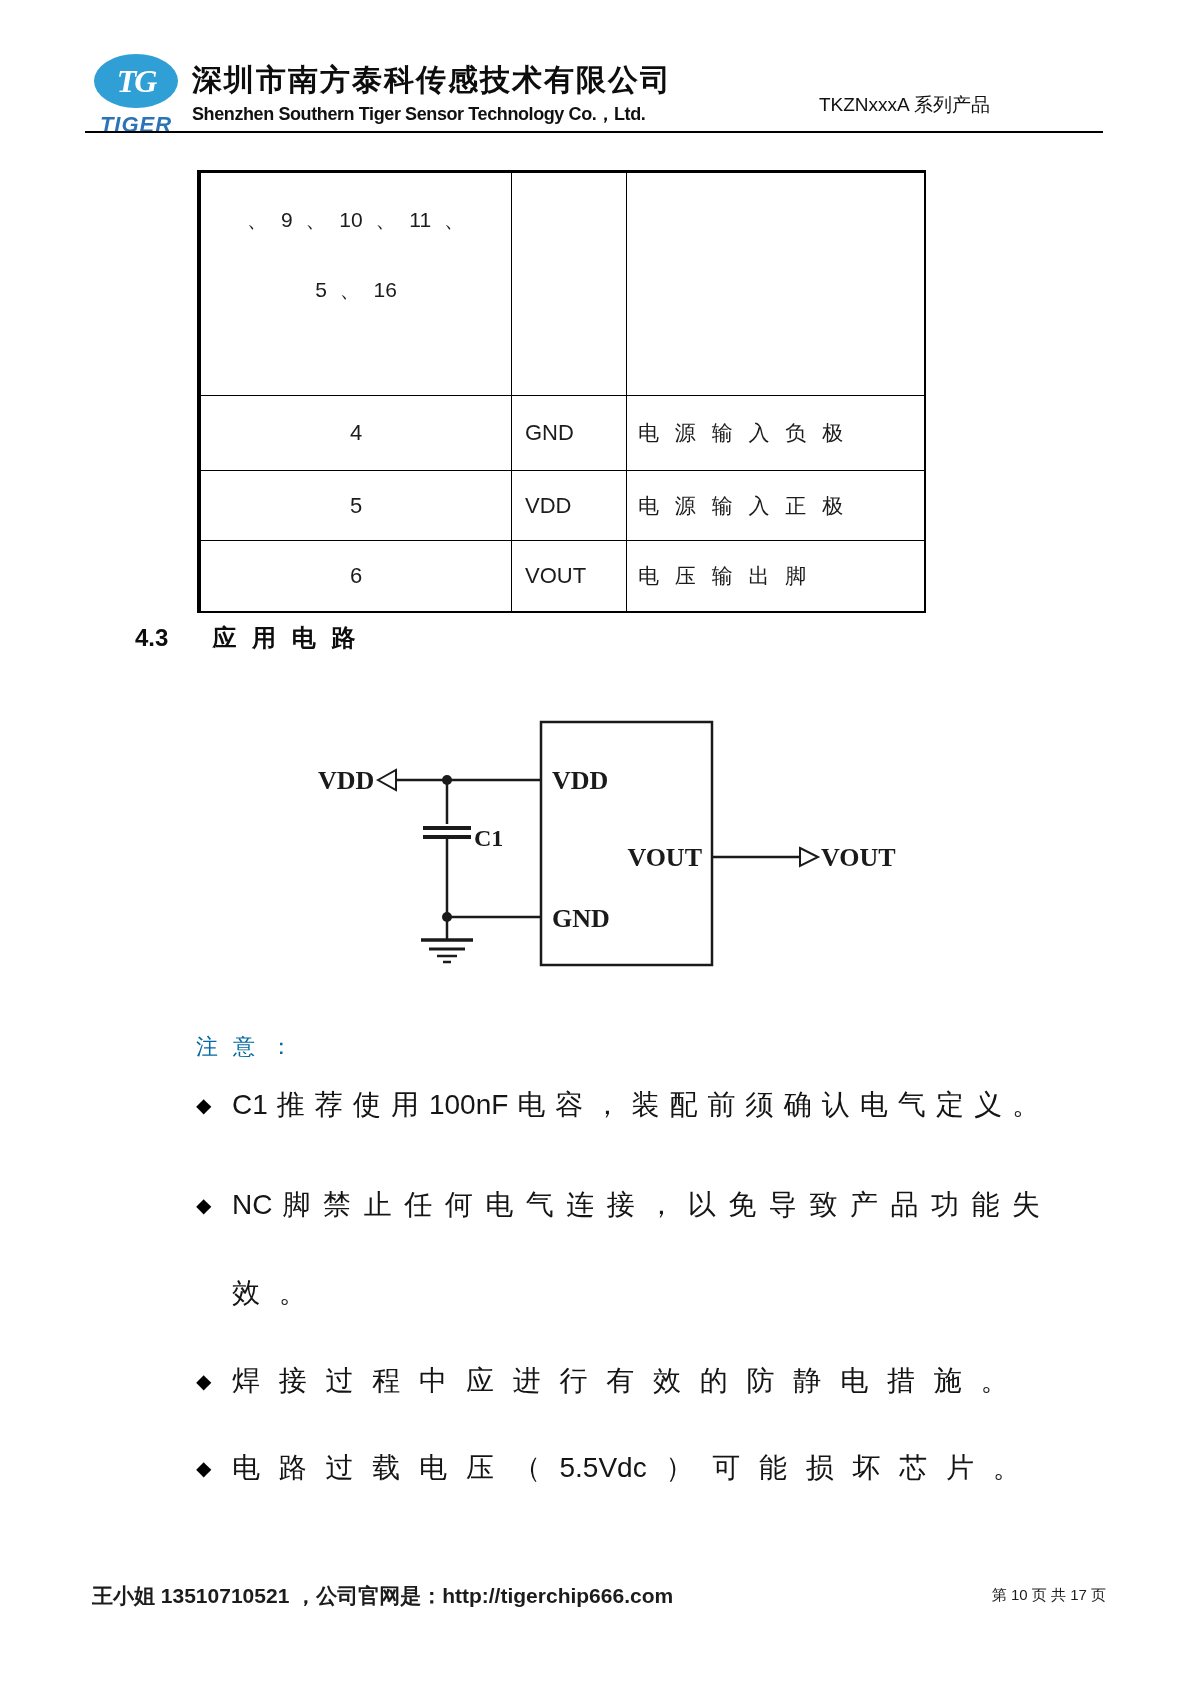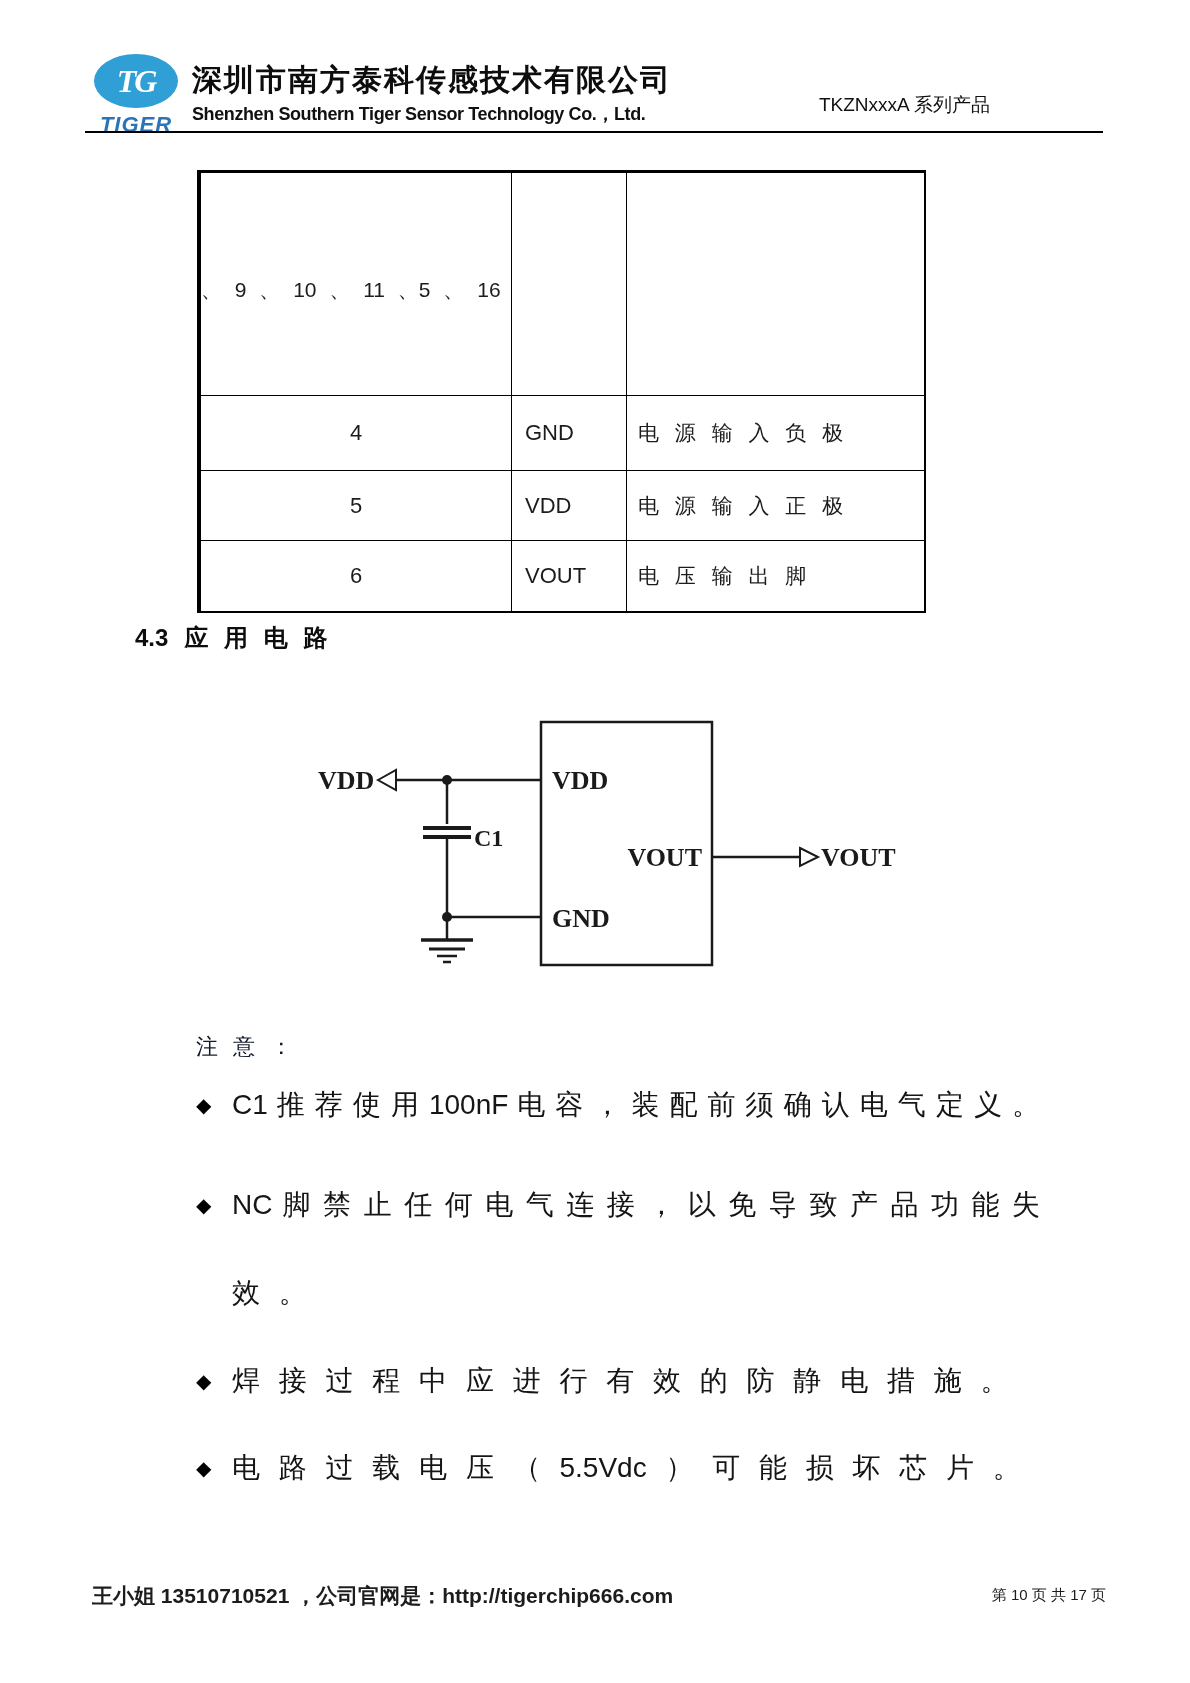--- a/index.html
+++ b/index.html
@@ -41,31 +41,31 @@
   .cell {
     border-right:1.5px solid #000; border-bottom:1.5px solid #000;
     display:flex; align-items:center; justify-content:center;
     font-size:22px; color:#1c1c1c; box-sizing:border-box;
   }
   .cell.c3 { border-right:none; justify-content:flex-start; padding-left:11px;
              font-size:21px; word-spacing:10px; }
   .cell.c2 { justify-content:flex-start; padding-left:13px; }
   .cell.rlast { border-bottom:none; }
   .cell.pins-cell {
-    flex-direction:row; justify-content:flex-start;
+    flex-direction:column; justify-content:flex-start;
     padding-top:12px; font-size:21px; word-spacing:7px;
   }
   .pins-line { line-height:70px; text-align:center; white-space:nowrap; }
 
   
   .section-heading {
     position:absolute; left:135px; top:622px;
     font-size:24px; font-weight:bold; color:#0d0d0d;
   }
-  .section-heading .num { margin-right:16px; }
+  .section-heading .num { margin-right:44px; }
   .section-heading .ttl { word-spacing:9px; }
 
   
   .circuit { position:absolute; left:280px; top:700px; }
   .circuit text {
     font-family:"Liberation Serif", serif; font-weight:bold;
     font-size:26px; fill:#1a1a1a;
   }
   .circuit .small { font-size:24px; }
 
@@ -76,21 +76,21 @@
     flex:1 1 auto; font-size:28px; line-height:30px; color:#151515;
     word-spacing:11px; white-space:nowrap;
   }
   .note-text.stretch {
     white-space:normal; word-spacing:normal;
     text-align:justify; text-align-last:justify;
   }
   .note-indent { margin-left:36px; }
   .notice-heading {
     position:absolute; left:196px; top:1032px;
-    font-size:22px; color:#0f172a; word-spacing:9px;
+    font-size:22px; color:#0369a1; word-spacing:9px;
   }
 
   
   .footer-contact {
     position:absolute; left:92px; top:1582px;
     font-size:21px; color:#1c1c1c;font-weight:bold;
   }
   .footer-page {
     position:absolute; right:84px; top:1586px;
     font-size:15px; color:#1c1c1c;

